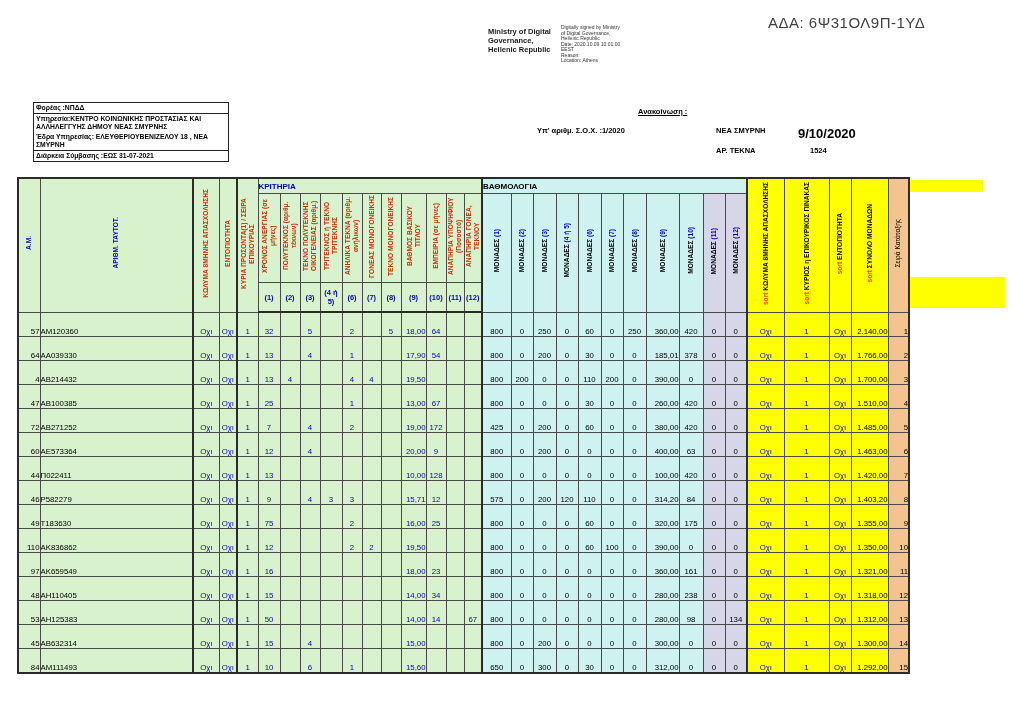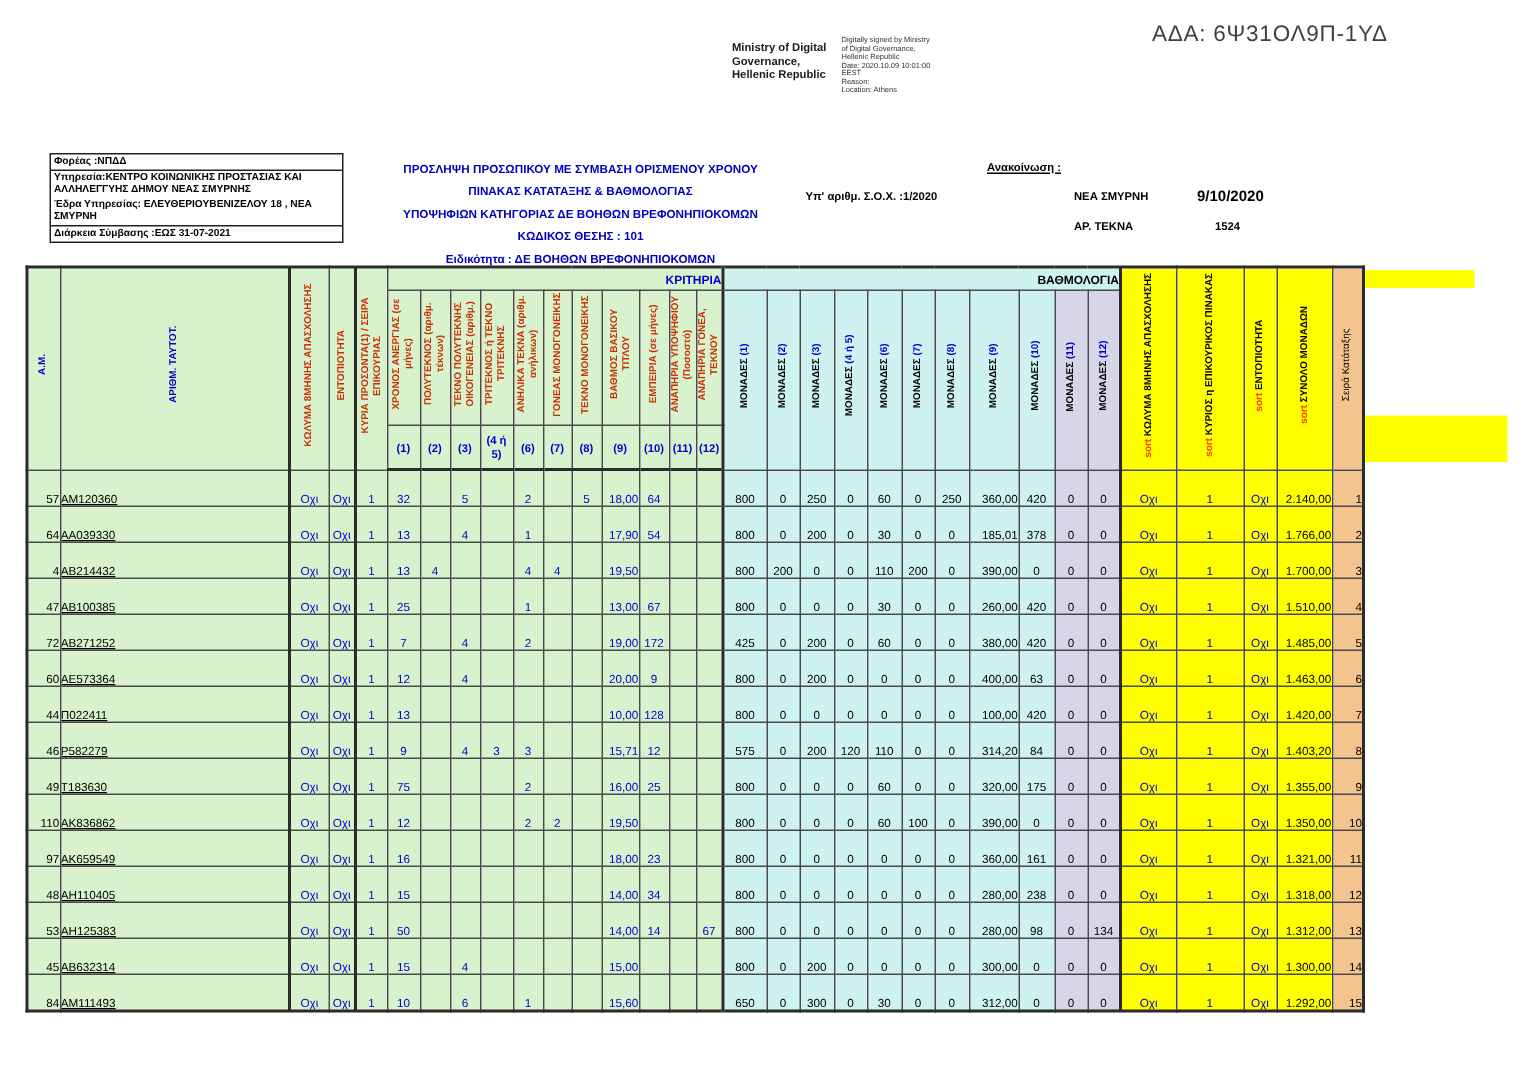--- a/index.html
+++ b/index.html
@@ -11,64 +11,64 @@
   .stamp{position:absolute;left:561px;top:25px;font-size:5px;line-height:5.5px;color:#333;}
   .infobox{position:absolute;left:33px;top:102px;width:194px;border:1px solid #222;background:#fff;
            font-size:6.8px;line-height:8.2px;color:#000;font-weight:bold;}
   .infobox .ib1{padding:1px 2px;border-bottom:1px solid #222;}
   .infobox .ib2{padding:1px 2px;}
   .infobox .ib3{padding:0 2px 1px 2px;}
   .infobox .ib4{padding:1px 2px;border-top:1px solid #222;}
   .titles{position:absolute;left:228px;top:108px;width:318px;text-align:center;color:#0000bb;
           font-weight:bold;font-size:7.8px;}
   .titles div{margin-bottom:6px;}
-  .ann-label{position:absolute;left:658px;top:107px;font-size:7.5px;font-weight:bold;text-decoration:underline;color:#000;}
+  .ann-label{position:absolute;left:638px;top:107px;font-size:7.5px;font-weight:bold;text-decoration:underline;color:#000;}
   .ann-sox{position:absolute;left:537px;top:126px;font-size:7.5px;font-weight:bold;color:#000;}
   .ann-place{position:absolute;left:716px;top:126px;font-size:7.5px;font-weight:bold;color:#000;}
-  .ann-date{position:absolute;left:798px;top:126px;font-size:10px;font-weight:bold;color:#000;}
+  .ann-date{position:absolute;left:798px;top:126px;font-size:13px;font-weight:bold;color:#000;}
   .ann-prot{position:absolute;left:716px;top:146px;font-size:7.5px;font-weight:bold;color:#000;}
   .ann-protno{position:absolute;left:810px;top:146px;font-size:7.5px;font-weight:bold;color:#000;}
   
   .ybar1{position:absolute;left:907px;top:180px;width:76px;height:12px;background:#ffff00;}
   .ybar2{position:absolute;left:907px;top:277px;width:98px;height:31px;background:#ffff00;}
   
   table.rank{position:absolute;left:17px;top:177px;border-collapse:collapse;table-layout:fixed;
              border:2px solid #2b2b2b;}
   table.rank th,table.rank td{border:1px solid #4a4a4a;padding:0;overflow:hidden;}
   
   .tl2{border-left:2px solid #2b2b2b !important;}
   tr.hrow3 th{border-bottom:2px solid #2b2b2b;}
   
   .g{background:#d9f2ce;}
   .cy{background:#cdf2f0;}
   .lv{background:#d6d6e8;}
   .yl{background:#ffff00;}
   .pe{background:#f4c48e;}
   
-  tr.hrow1 th.banner{height:14px;font-size:8px;font-weight:bold;text-align:right;vertical-align:middle;}
+  tr.hrow1 th.banner{height:14px;font-size:8px;font-weight:bold;text-align:left;vertical-align:middle;}
   tr.hrow2 th{height:88px;}
   tr.hrow3 th{height:28px;font-size:7.5px;font-weight:bold;color:#0000cc;text-align:center;vertical-align:middle;}
   th.vcell{text-align:center;vertical-align:middle;}
   .vert{writing-mode:vertical-rl;transform:rotate(180deg);display:inline-block;
         font-size:6.6px;line-height:8px;font-weight:bold;letter-spacing:0;white-space:normal;}
   th.vcell .vert{max-height:84px;}
   th.vcell.tall .vert{max-height:128px;}
   th.kyria-h{vertical-align:bottom;}
   th.kyria-h .vert{max-height:none;height:150px;}
   .blue{color:#0000cc;}
   .red{color:#c92f00;}
   .blk{color:#000;}
   .sortp{color:#ff3c00;font-style:normal;}
   .mhead{color:#000;}
   .mnum{color:#0000cc;}
   .bold{font-weight:bold;}
   
   tbody td{height:23px;font-size:7.8px;vertical-align:bottom;color:#000;padding-bottom:1px;}
   td.r{text-align:right;padding-right:2px;}
-  td.l{text-align:left;padding-left:2px;text-decoration:underline;}
+  td.l{text-align:left;padding-left:2px;}
   td.c{text-align:center;}
   td.b{color:#0000cc;}
 </style>
 </head>
 <body>
 
 <div class="page">
 
   <div class="ada">ΑΔΑ: 6Ψ31ΟΛ9Π-1ΥΔ</div>
 
@@ -87,27 +87,20 @@
     <div>Location: Athens</div>
   </div>
 
   <div class="infobox">
     <div class="ib1">Φορέας :ΝΠΔΔ</div>
     <div class="ib2">Υπηρεσία:ΚΕΝΤΡΟ ΚΟΙΝΩΝΙΚΗΣ ΠΡΟΣΤΑΣΙΑΣ ΚΑΙ ΑΛΛΗΛΕΓΓΥΗΣ  ΔΗΜΟΥ ΝΕΑΣ ΣΜΥΡΝΗΣ</div>
     <div class="ib3">Έδρα Υπηρεσίας: ΕΛΕΥΘΕΡΙΟΥΒΕΝΙΖΕΛΟΥ 18 , ΝΕΑ ΣΜΥΡΝΗ</div>
     <div class="ib4">Διάρκεια Σύμβασης :ΕΩΣ 31-07-2021</div>
   </div>
 
-  <div class="titles">
-    <div>ΠΡΟΣΛΗΨΗ ΠΡΟΣΩΠΙΚΟΥ ΜΕ ΣΥΜΒΑΣΗ ΟΡΙΣΜΕΝΟΥ ΧΡΟΝΟΥ</div>
-    <div>ΠΙΝΑΚΑΣ ΚΑΤΑΤΑΞΗΣ &amp; ΒΑΘΜΟΛΟΓΙΑΣ</div>
-    <div>ΥΠΟΨΗΦΙΩΝ ΚΑΤΗΓΟΡΙΑΣ ΔΕ ΒΟΗΘΩΝ ΒΡΕΦΟΝΗΠΙΟΚΟΜΩΝ</div>
-    <div>ΚΩΔΙΚΟΣ ΘΕΣΗΣ : 101</div>
-    <div>Ειδικότητα :  ΔΕ ΒΟΗΘΩΝ ΒΡΕΦΟΝΗΠΙΟΚΟΜΩΝ</div>
-  </div>
 
   <div class="ann-label">Ανακοίνωση :</div>
   <div class="ann-sox">Υπ' αριθμ. Σ.Ο.Χ. :1/2020</div>
   <div class="ann-place">ΝΕΑ ΣΜΥΡΝΗ</div>
   <div class="ann-date">9/10/2020</div>
   <div class="ann-prot">ΑΡ. ΤΕΚΝΑ</div>
   <div class="ann-protno">1524</div>
 
   <div class="ybar1"></div>
   <div class="ybar2"></div>

